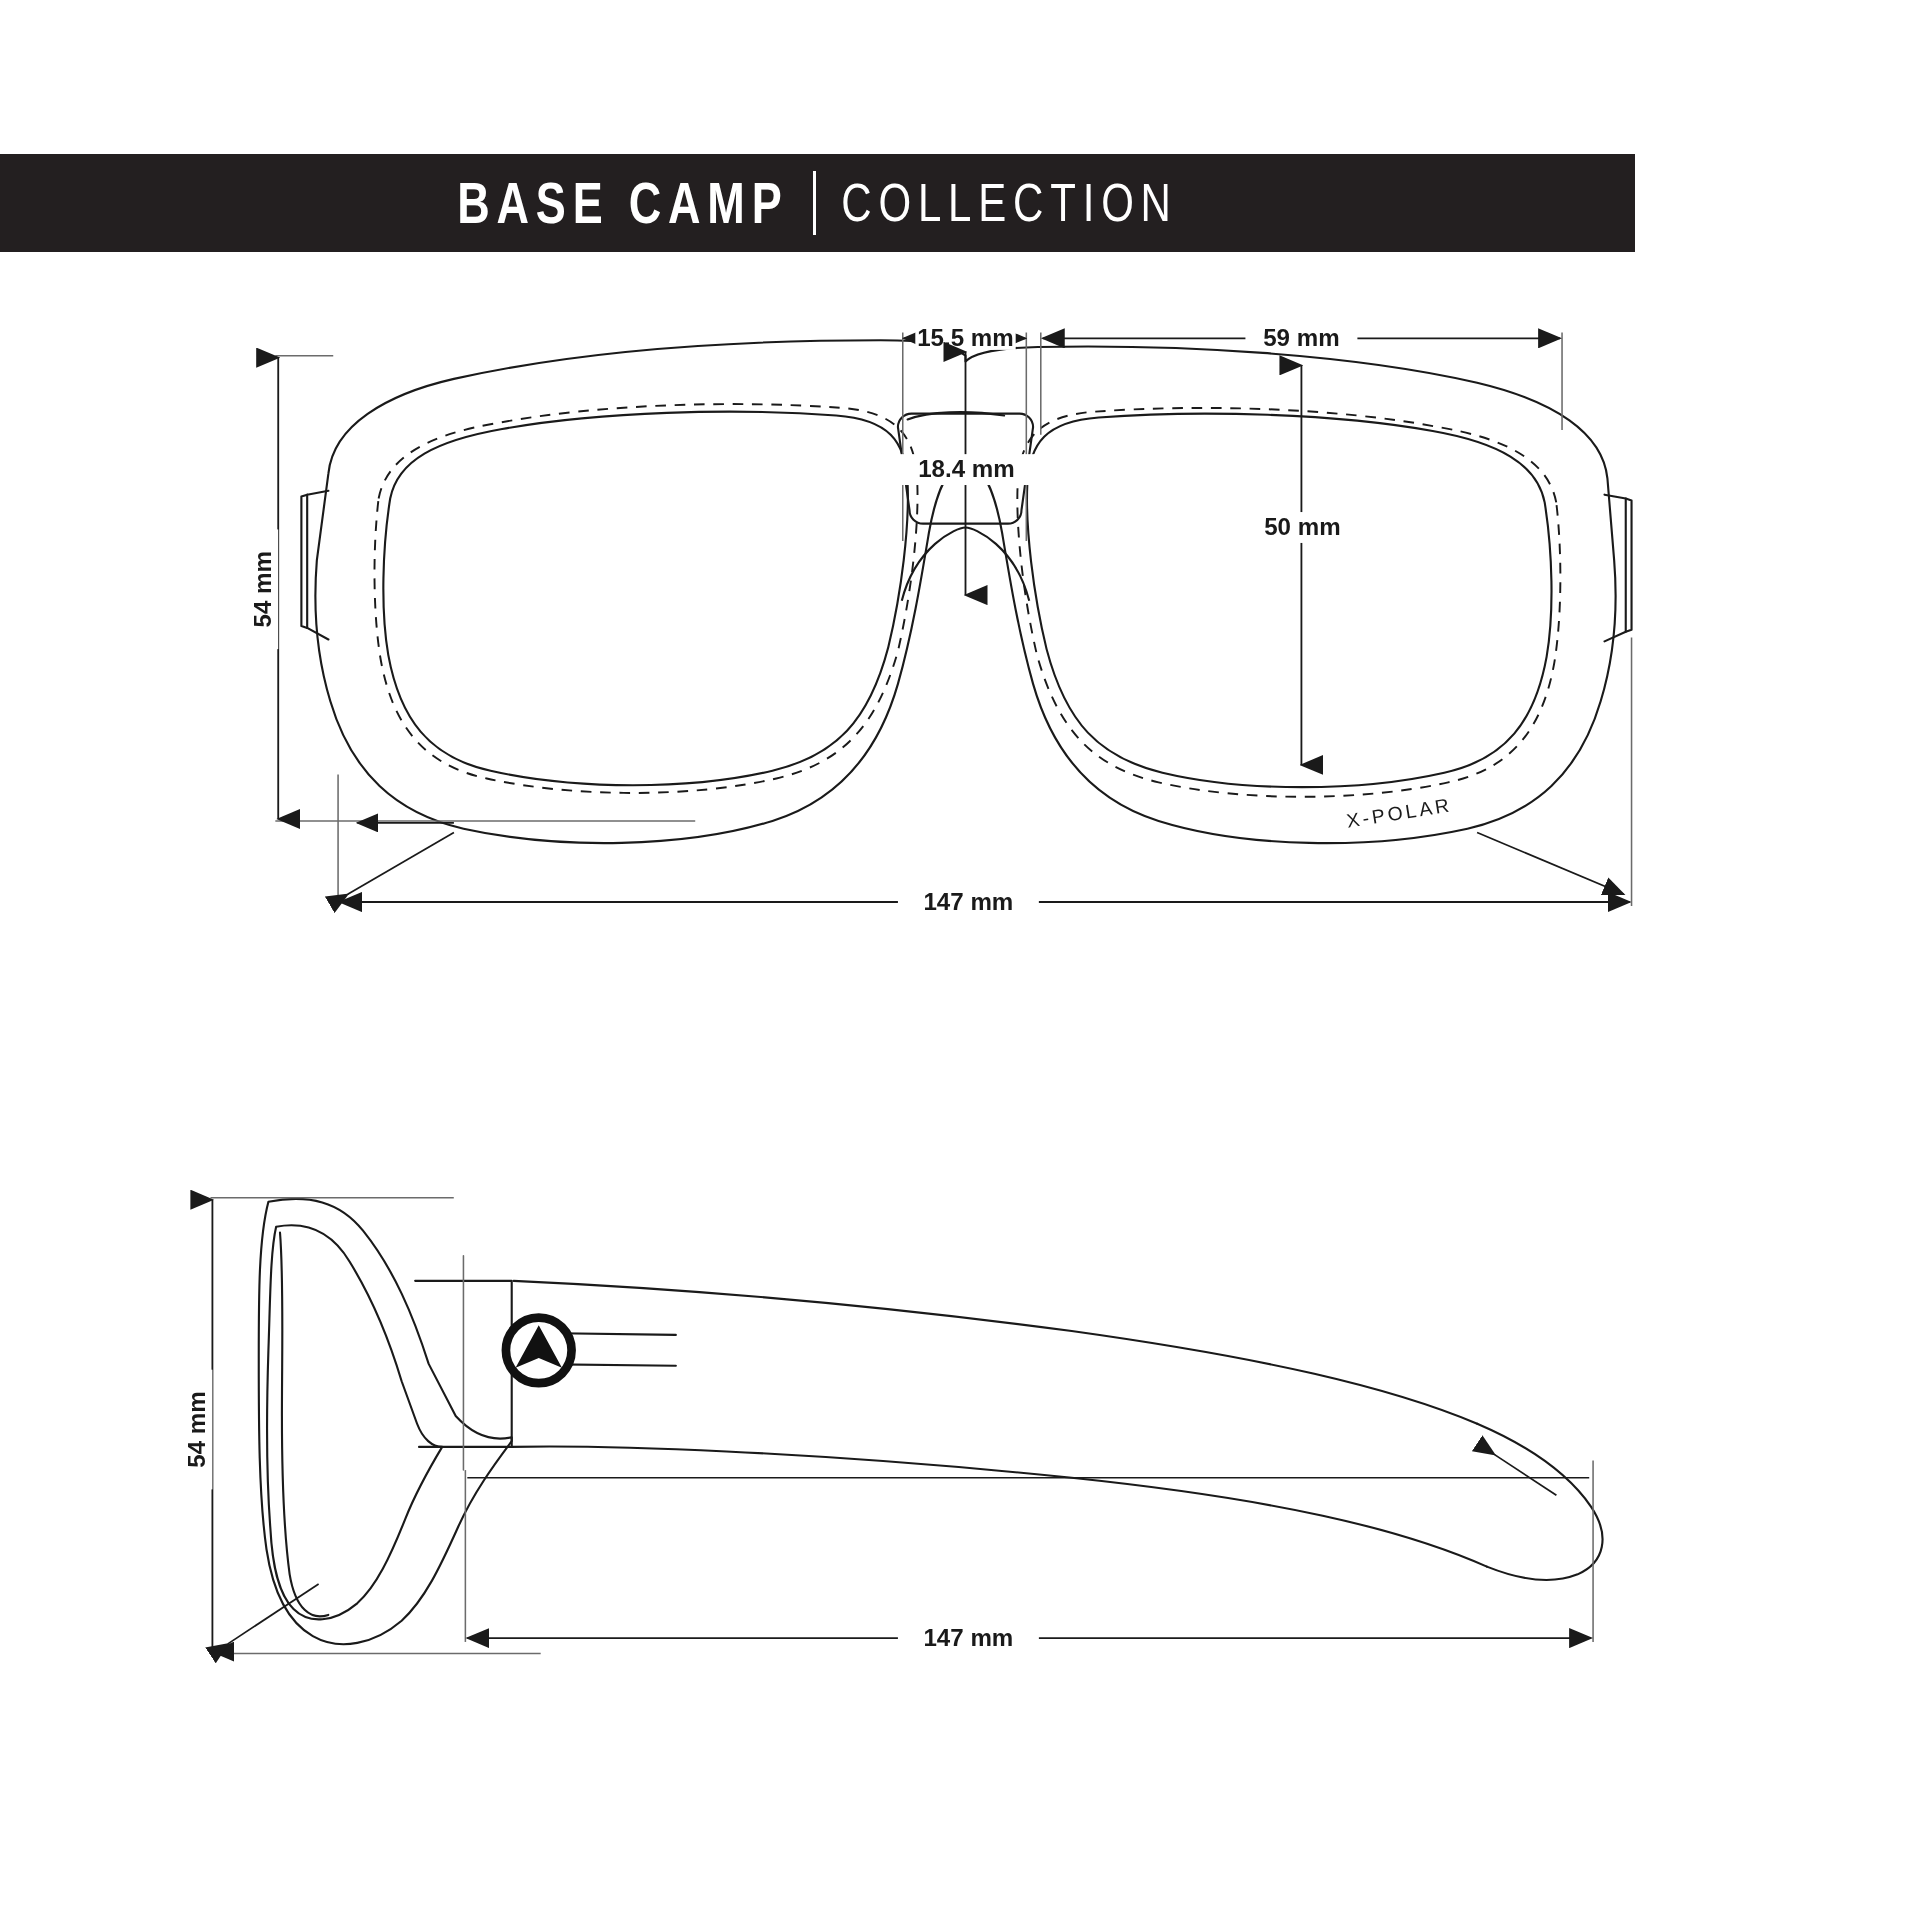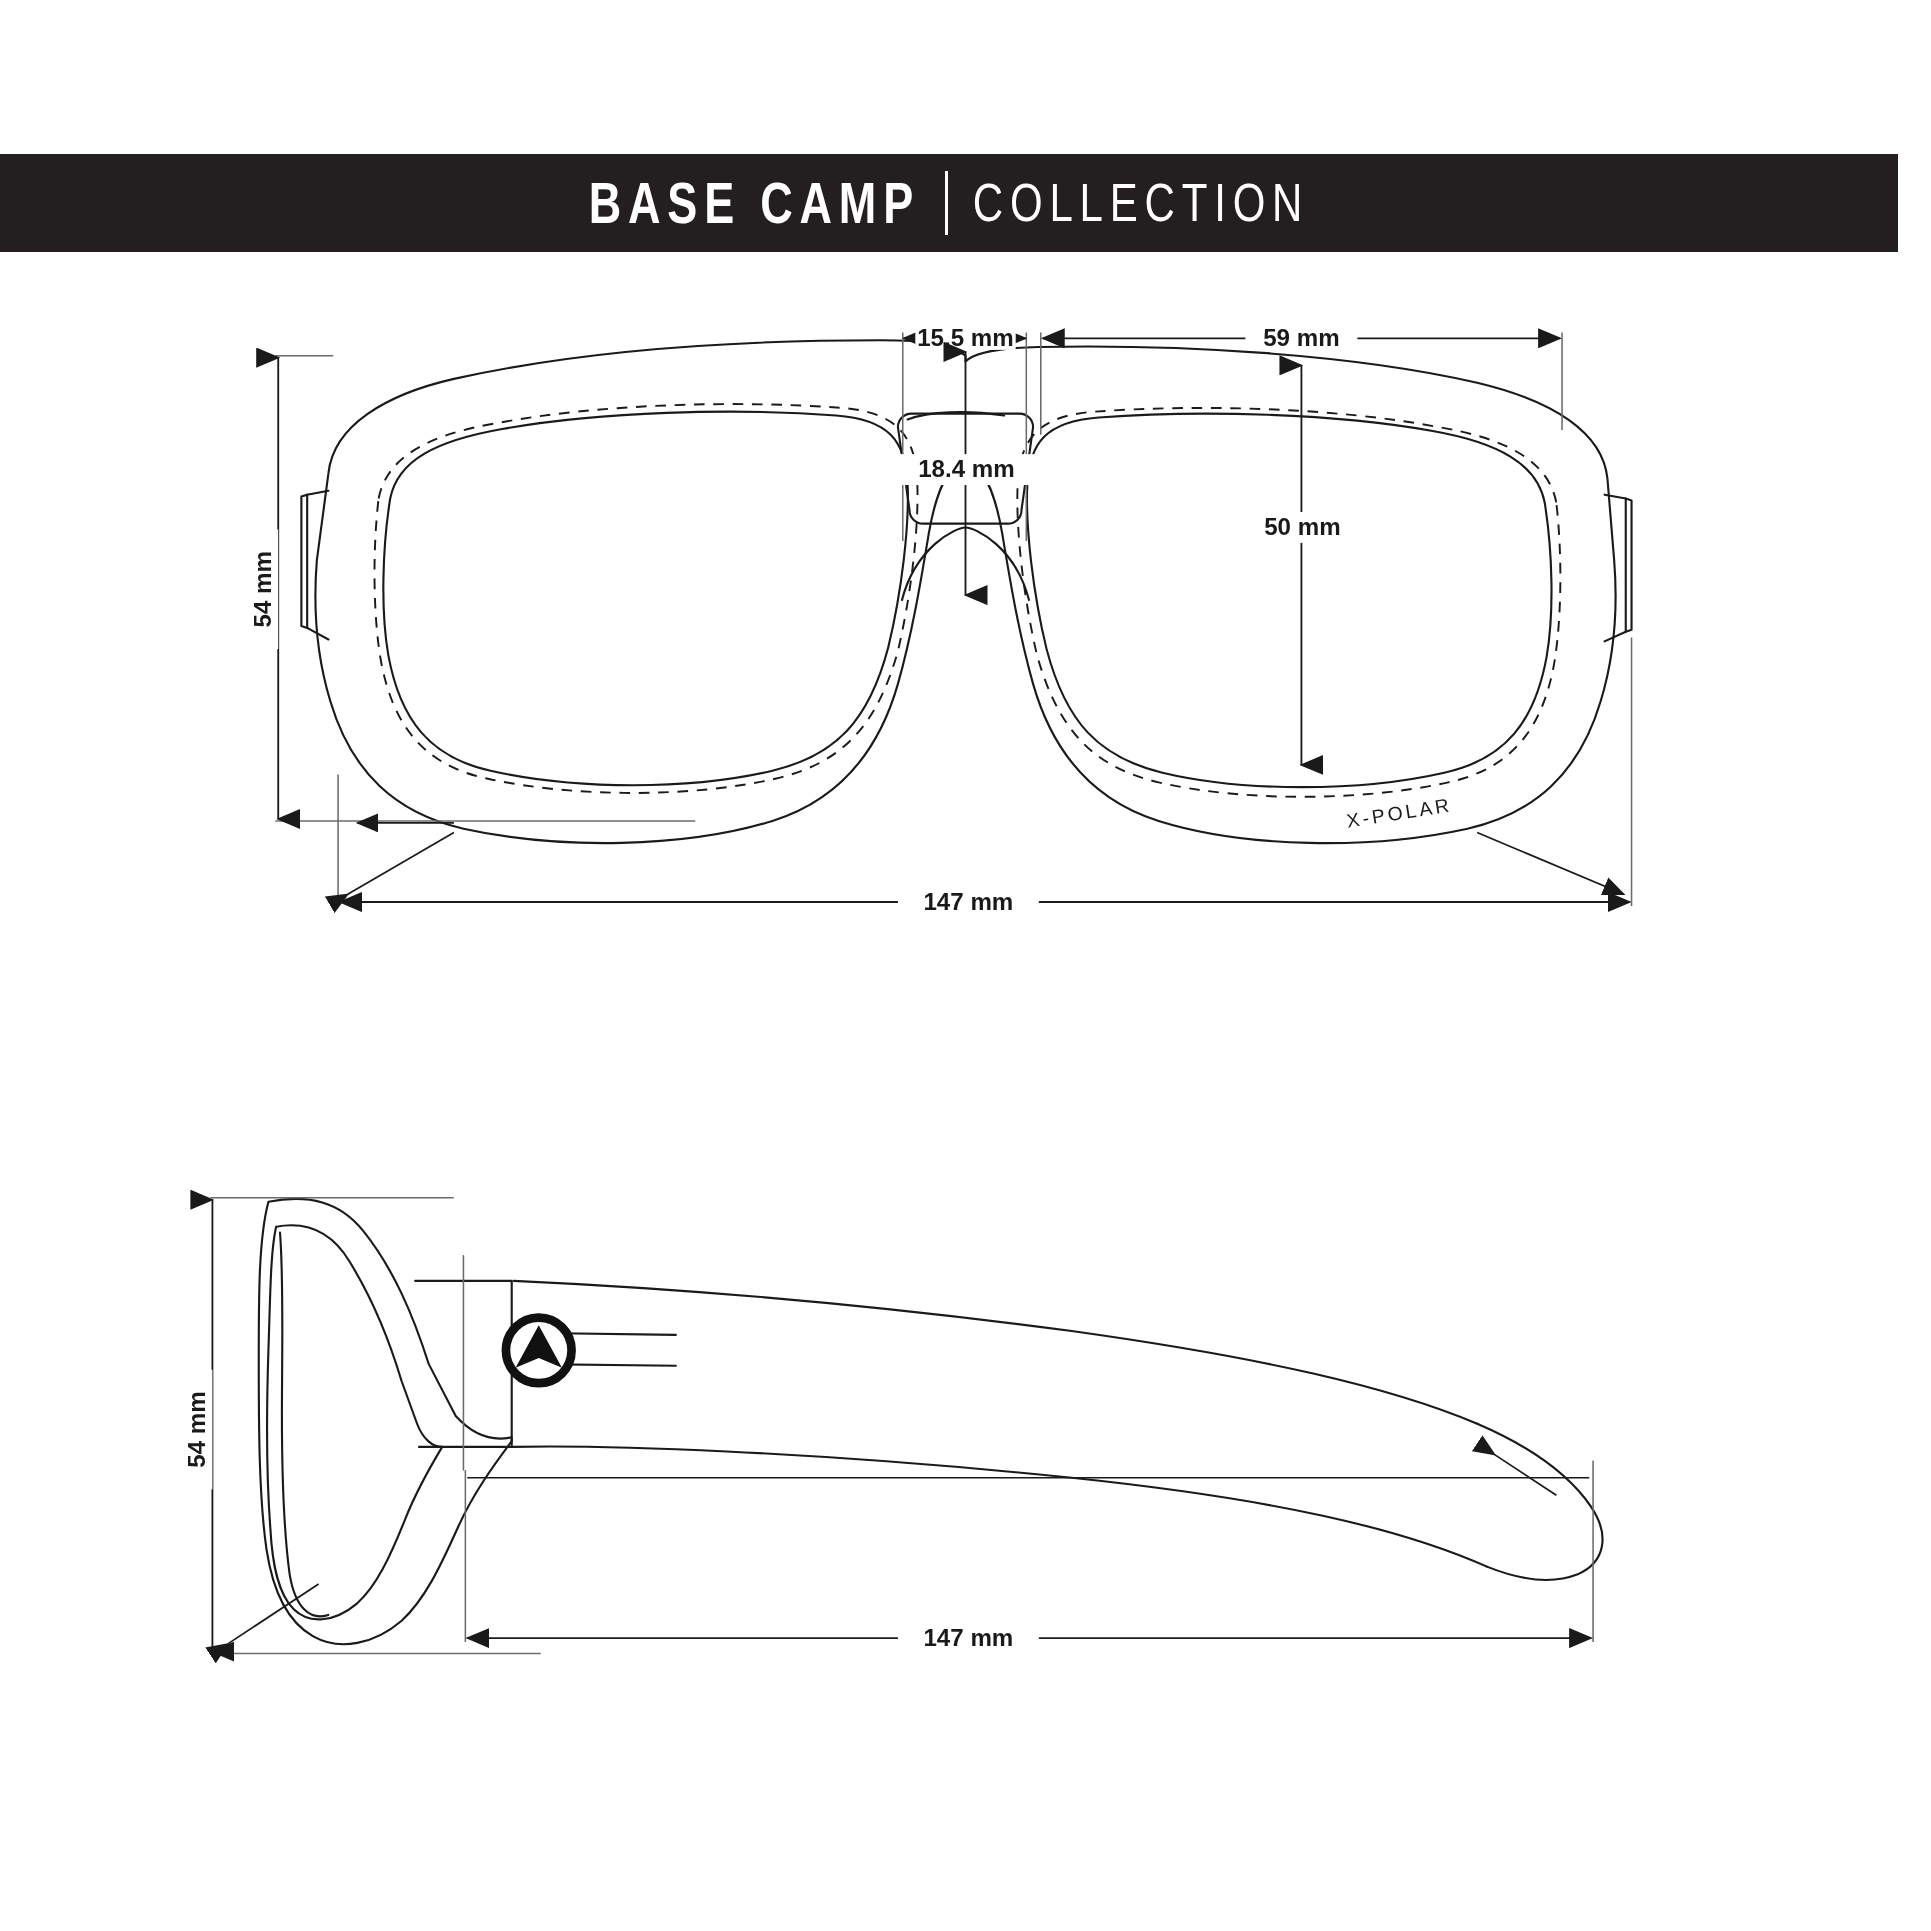--- a/index.html
+++ b/index.html
@@ -13,21 +13,21 @@
     font-family: "Liberation Sans", sans-serif;
     position: relative;
     overflow: hidden;
   }
 
   
   #header-band {
     position: absolute;
     left: 0;
     top: 154px;
-    width: 1898px;
+    width: 1635px;
     height: 98px;
     background: #231f20;
     display: flex;
     align-items: center;
     justify-content: center;
   }
   #brand-title {
     color: #ffffff;
     font-size: 45px;
     font-weight: bold;

